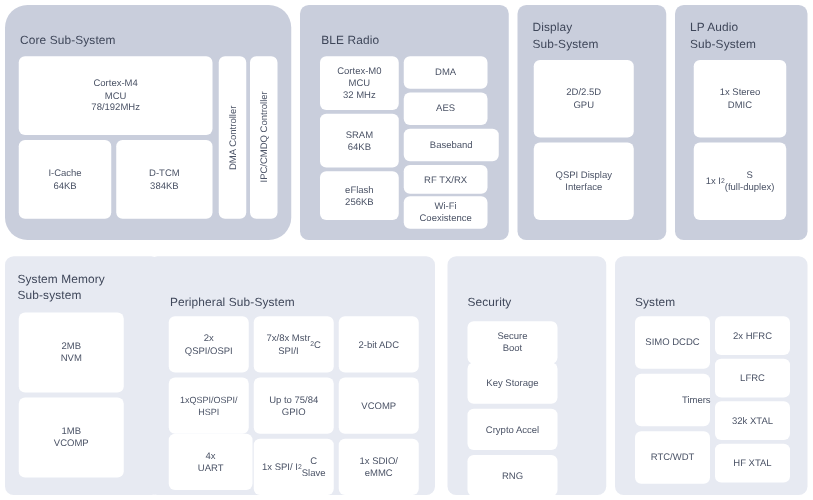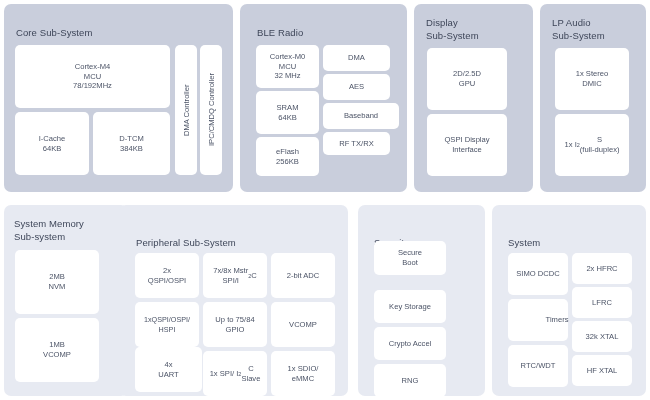--- a/index.html
+++ b/index.html
@@ -53,21 +53,21 @@
     line-height: normal;
   }
   .blk.sm { font-size: 7.2px; }
   sup { font-size: 0.72em; vertical-align: super; line-height: 0; }
 </style>
 </head>
 <body>
 
 <div id="diagram">
 
-  <div class="panel" style="left:4px;  top:4px;  width:229px; height:188px;">
+  <div class="panel" style="left:4px;  top:4px;  width:229px; height:188px;border-radius:18px;">
     <div class="panel-title" style="left:12px; top:22px;">Core Sub-System</div>
     <div class="blk" style="left:11px; top:41px; width:155px; height:63px;">Cortex-M4
 MCU
 78/192MHz</div>
     <div class="blk" style="left:11px; top:108px; width:74px; height:63px;">I-Cache
 64KB</div>
     <div class="blk" style="left:89px; top:108px; width:77px; height:63px;">D-TCM
 384KB</div>
     <div class="blk vert" style="left:171px; top:41px; width:22px; height:130px;">DMA Controller</div>
     <div class="blk vert" style="left:196px; top:41px; width:22px; height:130px;">IPC/CMDQ Controller</div>
@@ -79,20 +79,22 @@
 MCU
 32 MHz</div>
     <div class="blk" style="left:16px; top:87px; width:63px; height:43px;">SRAM
 64KB</div>
     <div class="blk" style="left:16px; top:133px; width:63px; height:39px;">eFlash
 256KB</div>
     <div class="blk" style="left:83px; top:41px; width:67px; height:26px;">DMA</div>
     <div class="blk" style="left:83px; top:70px; width:67px; height:26px;">AES</div>
     <div class="blk" style="left:83px; top:99px; width:76px; height:26px;">Baseband</div>
     <div class="blk" style="left:83px; top:128px; width:67px; height:23px;">RF TX/RX</div>
+    <div class="blk" style="left:83px; top:153px; width:67px; height:26px;">Wi-Fi
+Coexistence</div>
   </div>
 
   <div class="panel" style="left:414px; top:4px; width:119px; height:188px;">
     <div class="panel-title" style="left:12px; top:12px;">Display
 Sub-System</div>
 
     <div class="blk" style="left:13px; top:44px; width:80px; height:62px;">2D/2.5D
 GPU</div>
     <div class="blk" style="left:13px; top:110px; width:80px; height:62px;">QSPI Display
 Interface</div>
@@ -128,21 +130,21 @@
     <div class="blk" style="left:152px; top:97px; width:64px; height:45px;">VCOMP</div>
     <div class="blk" style="left:16px; top:142px; width:67px; height:45px;">4x
 UART</div>
     <div class="blk" style="left:84px; top:146px; width:64px; height:45px;">1x SPI/ I<sup>2</sup>C<br>Slave</div>
     <div class="blk" style="left:152px; top:146px; width:64px; height:45px;">1x SDIO/
 eMMC</div>
   </div>
 
   <div class="panel light" style="left:358px; top:205px; width:127px; height:191px;">
     <div class="panel-title" style="left:16px; top:31px;">Security</div>
-    <div class="blk" style="left:16px; top:36px; width:72px; height:34px;">Secure
+    <div class="blk" style="left:16px; top:52px; width:72px; height:34px;">Secure
 Boot</div>
     <div class="blk" style="left:16px; top:85px; width:72px; height:33px;">Key Storage</div>
     <div class="blk" style="left:16px; top:122px; width:72px; height:33px;">Crypto Accel</div>
     <div class="blk" style="left:16px; top:159px; width:72px; height:33px;">RNG</div>
   </div>
 
   <div class="panel light" style="left:492px; top:205px; width:154px; height:191px;">
     <div class="panel-title" style="left:16px; top:31px;">System</div>
     <div class="blk" style="left:16px; top:48px; width:60px; height:42px;">SIMO DCDC</div>
     <div class="blk" style="left:16px; top:94px; width:60px; height:42px;padding-left:40px;">Timers</div>

